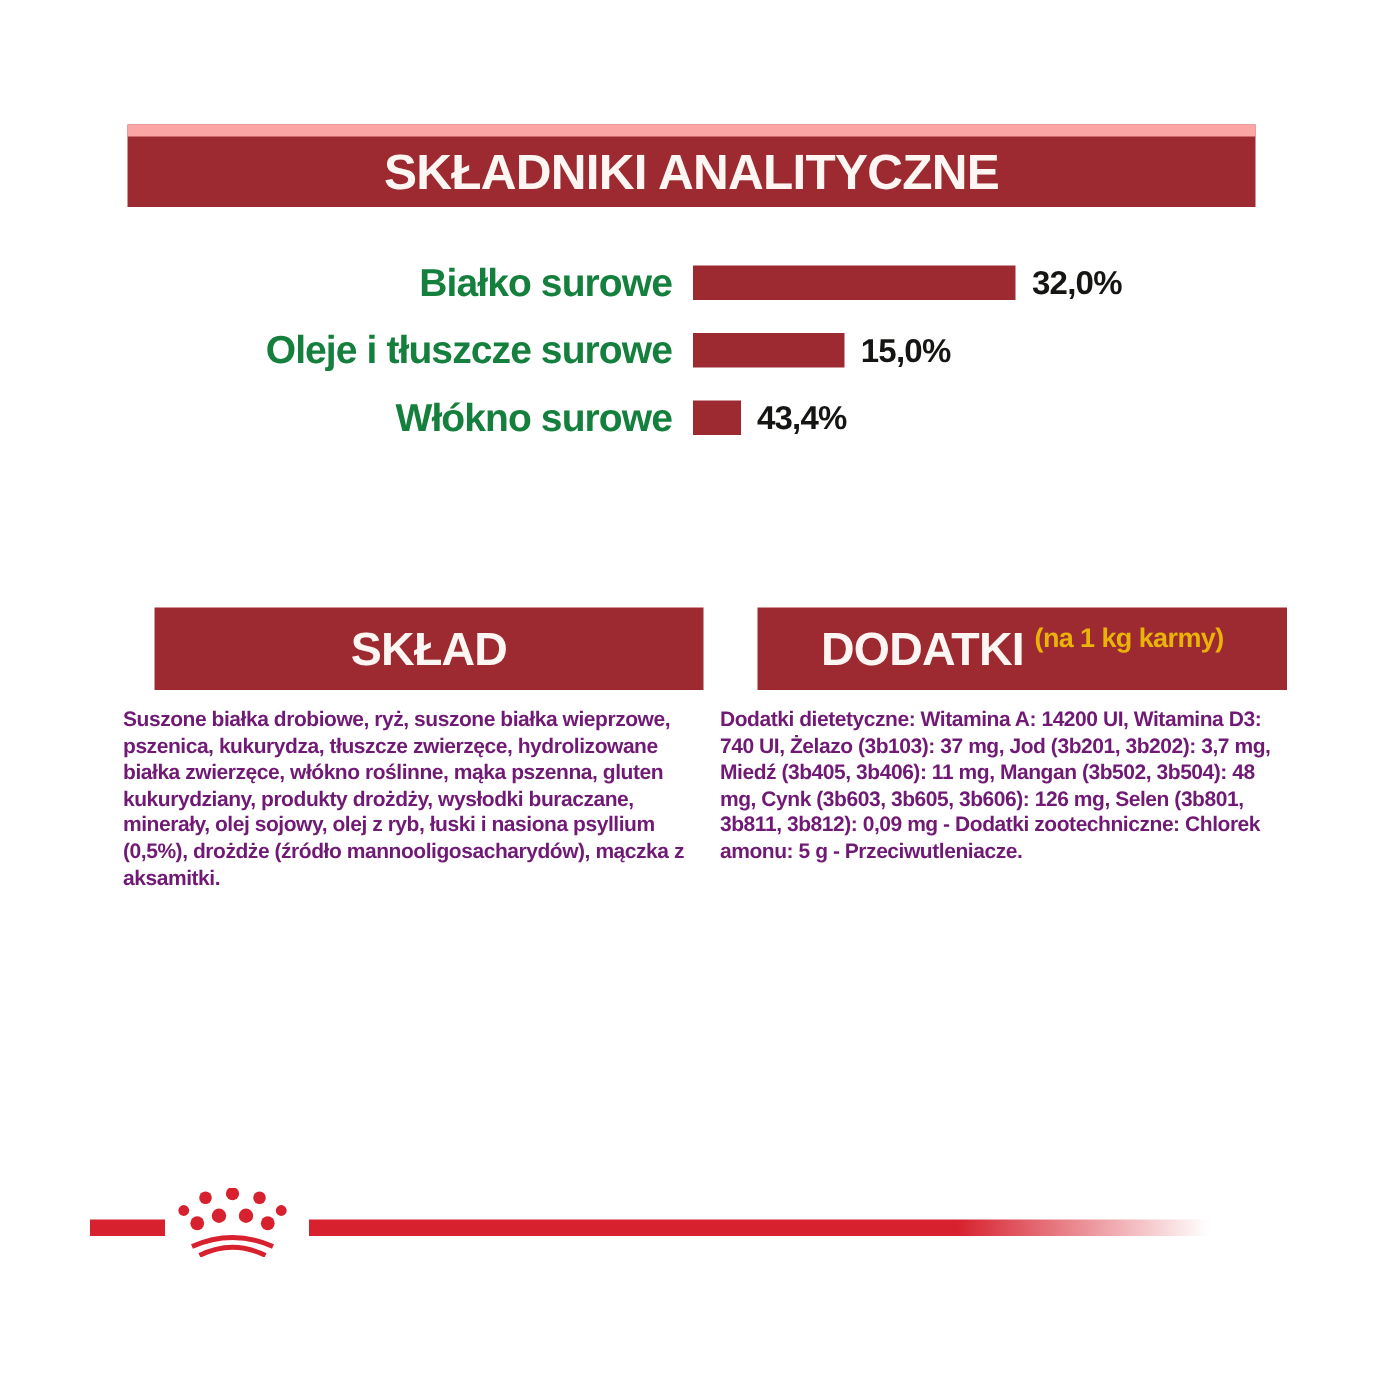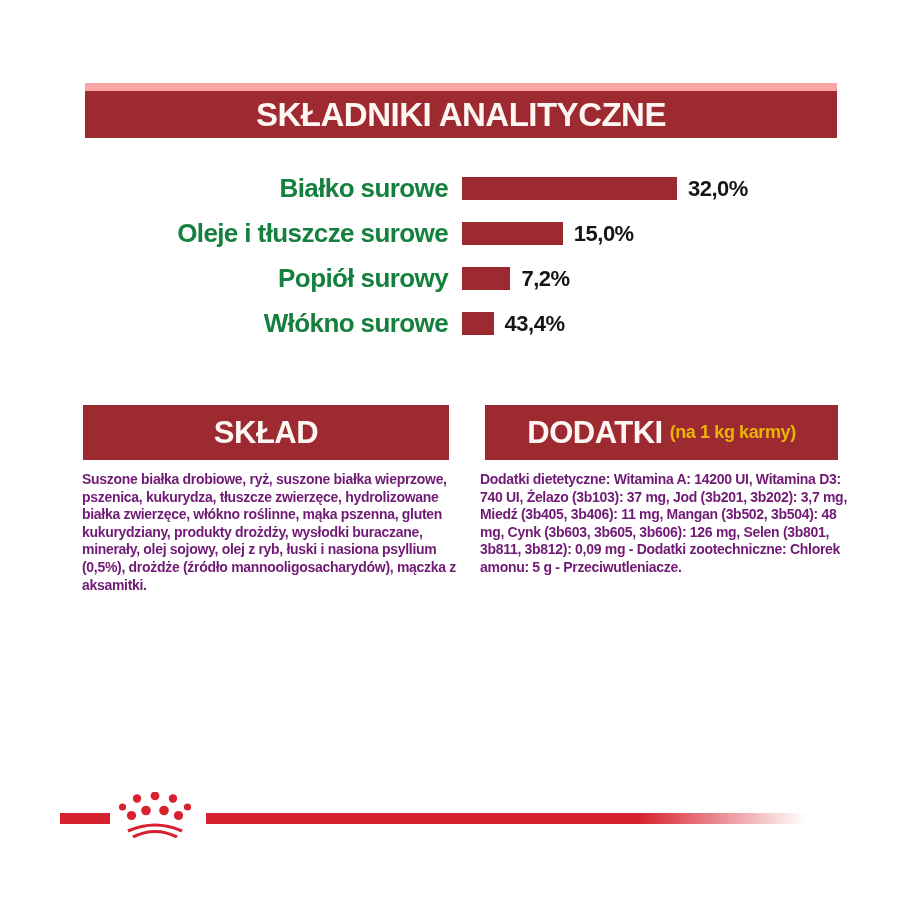--- a/index.html
+++ b/index.html
@@ -23,27 +23,27 @@
     flex:0 0 462px;box-sizing:border-box;padding-right:14px;text-align:right;
     font-size:26px;font-weight:bold;letter-spacing:-0.6px;color:#15803d;white-space:nowrap;
   }
   .chart-bar{height:23px;background:#9e2a31;}
   .chart-value{
     margin-left:11px;font-size:22px;font-weight:bold;letter-spacing:-0.5px;color:#151513;white-space:nowrap;
   }
   
   .section-header{
     position:absolute;top:405px;height:55px;background:#9e2a31;
-    display:flex;align-items:center;justify-content:center;box-sizing:border-box;
+    display:flex;align-items:center;justify-content:center;box-sizing:border-box;margin-left:20px;
   }
   #sklad-header{left:83px;width:366px;}
   #dodatki-header{left:485px;width:353px;}
   .section-title{color:#fdf6f2;font-size:31px;font-weight:bold;letter-spacing:-0.5px;white-space:nowrap;}
   .section-subtitle{color:#eab308;font-size:18px;font-weight:bold;letter-spacing:-0.4px;margin-left:7px;white-space:nowrap;}
-  .header-inline{display:flex;align-items:center;}
+  .header-inline{display:flex;align-items:flex-start;}
   
   .body-text{
     position:absolute;top:471px;font-size:14px;font-weight:bold;letter-spacing:-0.3px;
     line-height:17.6px;color:#701a75;text-align:left;
   }
   #sklad-body{left:82px;width:380px;}
   #dodatki-body{left:480px;width:378px;}
   
   .footer-bar-left{
     position:absolute;left:60px;top:813px;width:50px;height:11px;background:#d7212e;
@@ -66,25 +66,20 @@
   <div class="chart">
     <div class="chart-row">
       <span class="chart-label">Białko surowe</span>
       <div class="chart-bar" style="width: 215px; background: rgb(158, 42, 49);"></div>
       <span class="chart-value">32,0%</span>
     </div>
     <div class="chart-row">
       <span class="chart-label">Oleje i tłuszcze surowe</span>
       <div class="chart-bar" style="width: 100.8px; background: rgb(158, 42, 49);"></div>
       <span class="chart-value">15,0%</span>
-    </div>
-    <div class="chart-row">
-      <span class="chart-label">Popiół surowy</span>
-      <div class="chart-bar" style="width: 48.4px; background: rgb(158, 42, 49);"></div>
-      <span class="chart-value">7,2%</span>
     </div>
     <div class="chart-row">
       <span class="chart-label">Włókno surowe</span>
       <div class="chart-bar" style="width: 31.6px; background: rgb(158, 42, 49);"></div>
       <span class="chart-value">43,4%</span>
     </div>
   </div>
 
   <div class="section-header" id="sklad-header">
     <span class="section-title">SKŁAD</span>

